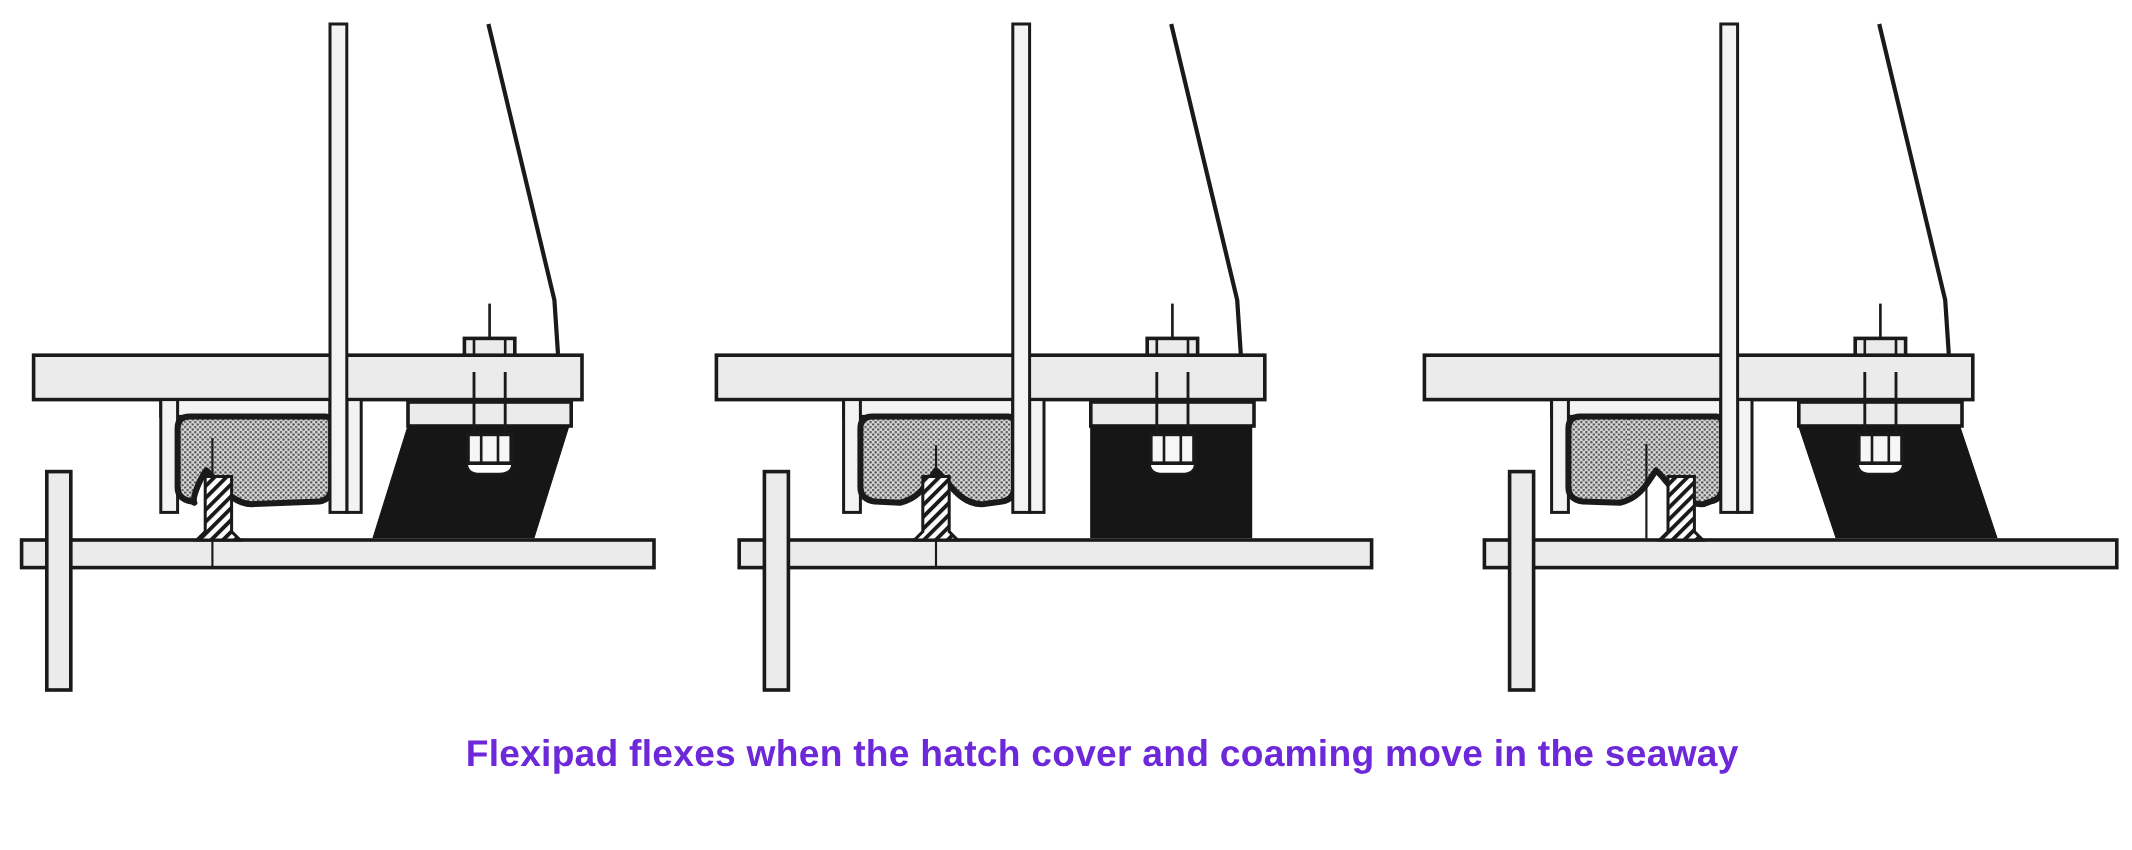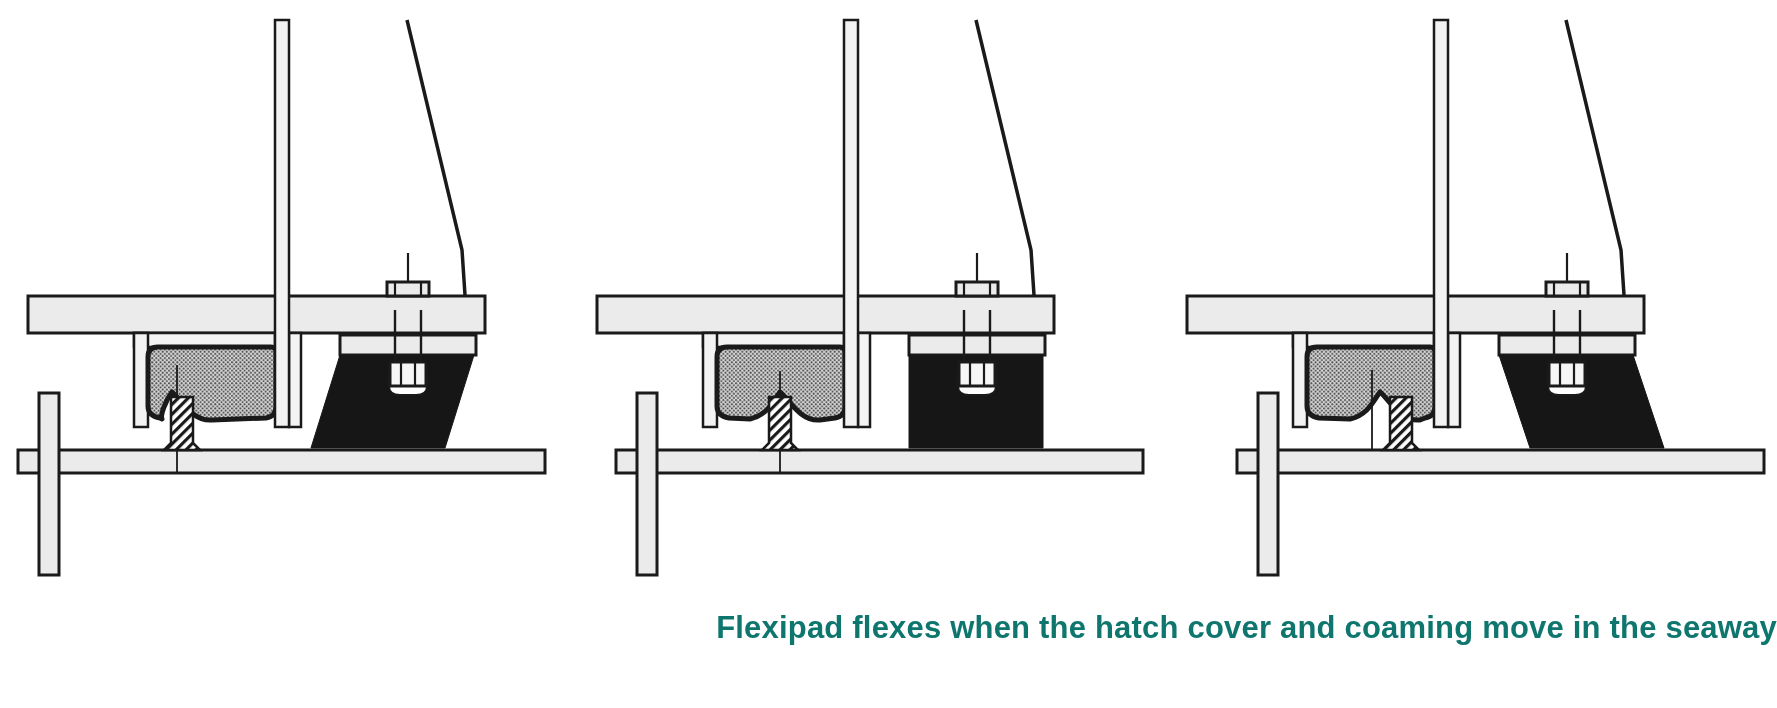--- a/index.html
+++ b/index.html
@@ -10,24 +10,24 @@
     background: #ffffff;
     overflow: hidden;
     font-family: "Liberation Sans", sans-serif;
   }
   .diagram-svg { position: absolute; left: 0; top: 0; }
   .caption {
     position: absolute;
     left: 60px;
     top: 610px;
     width: 1717px;
-    text-align: right;
+    text-align: center;
     font-size: 31px;
     font-weight: bold;
-    color: #0f766e;
+    color: #6d28d9;
     letter-spacing: 0.2px;
   }
 </style>
 </head>
 <body>
 
 <div class="stage">
   <svg class="diagram-svg" width="1777" height="708" viewBox="0 0 1777 708">
     <defs>
       <pattern id="stipple" width="4.2" height="4.2" patternUnits="userSpaceOnUse">

